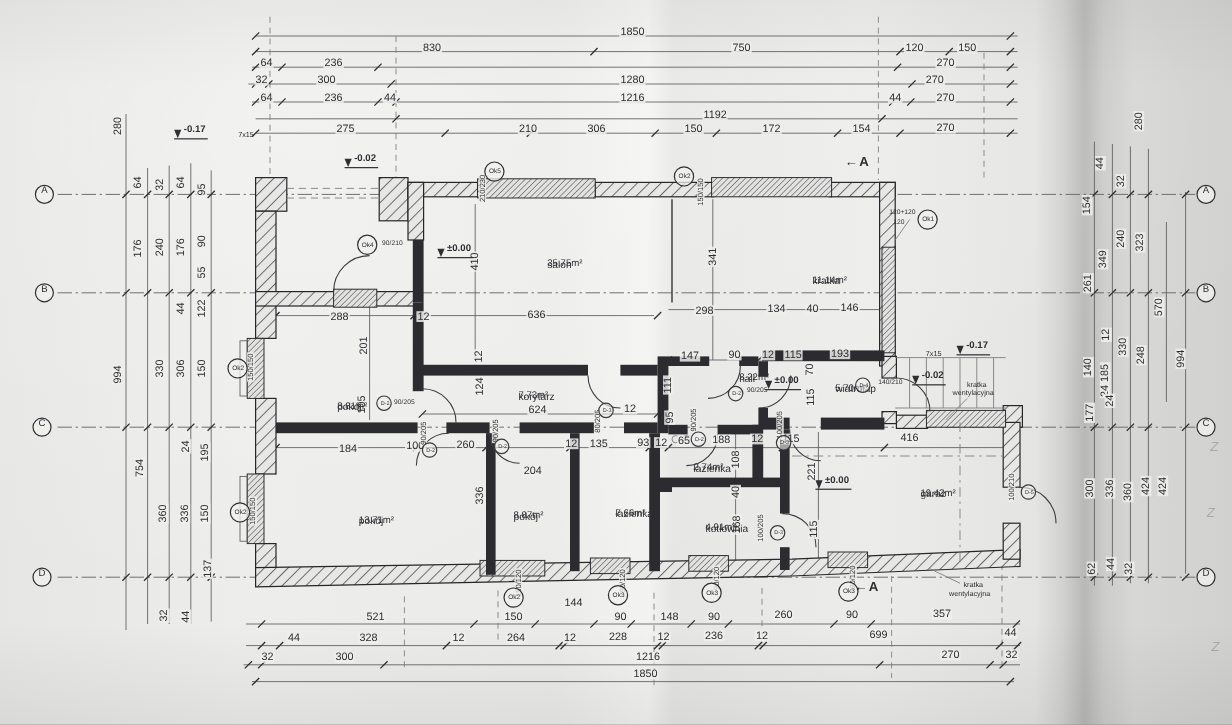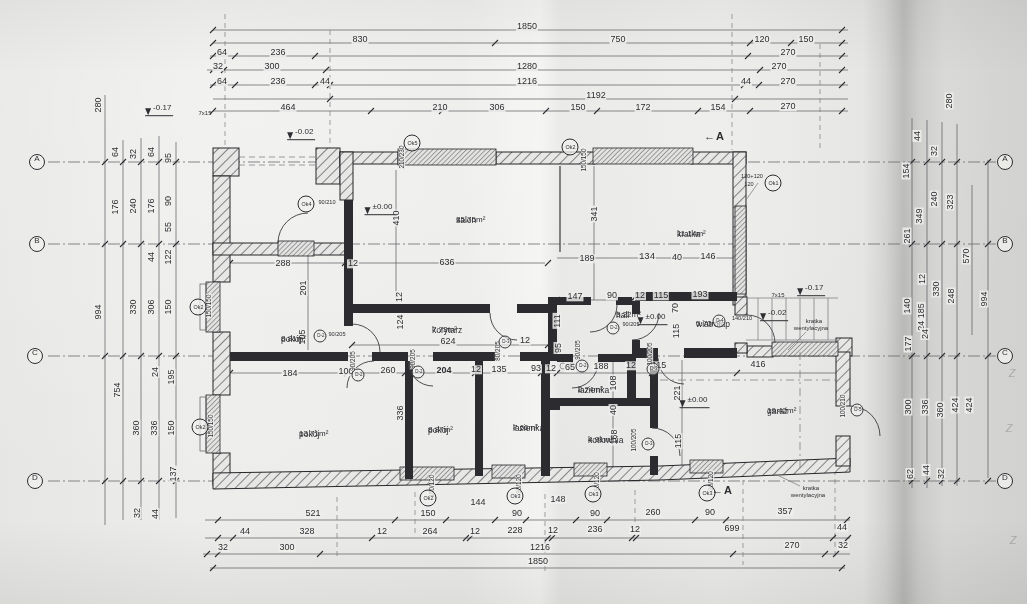--- a/index.html
+++ b/index.html
@@ -22,21 +22,21 @@
   .tiny{font-size:8px;background:none;transform:translate(-50%,-50%) scale(.7);}
   .tr{transform:translate(-50%,-50%) rotate(-90deg) scale(.7);}
   .an{font-size:8px;background:none;transform:translate(-50%,-50%) scale(.75);}
   .room{font-size:8.5px;text-align:center;transform:translate(-50%,-50%);line-height:1.2;background:none;color:#3a3a3e;}
   .room .ra{font-size:8px;}
   .gm{width:14px;height:14px;border:1.2px solid #2e2e33;border-radius:50%;font-size:8px;line-height:14px;text-align:center;transform:translate(-50%,-50%);background:rgba(240,240,238,.8);}
   .wm{width:15px;height:15px;border:1.2px solid #2e2e33;border-radius:50%;text-align:center;transform:translate(-50%,-50%);background:rgba(240,240,238,.75);}
   .wm span{display:block;font-size:9px;line-height:15px;transform:scale(.6);}
   .dm{width:11px;height:11px;border:1px solid #3a3a3e;border-radius:50%;text-align:center;transform:translate(-50%,-50%);background:rgba(240,240,238,.6);}
   .dm span{display:block;font-size:9px;line-height:11px;transform:scale(.5);}
-  .lv{font-size:8px;font-weight:normal;border-bottom:1.2px solid #2e2e33;padding:0 2px 0 0;transform:translate(-35%,-65%);background:none;}
+  .lv{font-size:8px;font-weight:bold;border-bottom:1.2px solid #2e2e33;padding:0 2px 0 0;transform:translate(-35%,-65%);background:none;}
   .lv::before{content:'';display:inline-block;width:0;height:0;border-left:3px solid transparent;border-right:3px solid transparent;border-top:7px solid #2e2e33;margin-right:2px;vertical-align:-5px;}
   .sec{font-size:11px;font-weight:bold;transform:translate(-50%,-50%);background:none;}
   .sec::before{content:'\2190';margin-right:1px;font-weight:normal;}
   .z{font-size:11px;font-style:italic;opacity:.25;transform:translate(-50%,-50%);background:none;}
 </style>
 </head>
 <body>
 
 <div id="photo">
 
@@ -342,59 +342,59 @@
       <div class="dh" style="left: 272px; top: 67px;">300</div>
       <div class="dh" style="left: 527px; top: 67px;">1280</div>
       <div class="dh" style="left: 779px; top: 67px;">270</div>
       <div class="dh" style="left: 222px; top: 82px;">64</div>
       <div class="dh" style="left: 278px; top: 82px;">236</div>
       <div class="dh" style="left: 325px; top: 82px;">44</div>
       <div class="dh" style="left: 527px; top: 82px;">1216</div>
       <div class="dh" style="left: 746px; top: 82px;">44</div>
       <div class="dh" style="left: 788px; top: 82px;">270</div>
       <div class="dh" style="left: 552px; top: 96px; margin-left: 44px;">1192</div>
-      <div class="dh" style="left: 288px; top: 108px;">464</div>
+      <div class="dh" style="left: 288px; top: 108px;">275</div>
       <div class="dh" style="left: 440px; top: 108px;">210</div>
       <div class="dh" style="left: 497px; top: 108px;">306</div>
       <div class="dh" style="left: 578px; top: 108px;">150</div>
       <div class="dh" style="left: 643px; top: 108px;">172</div>
       <div class="dh" style="left: 718px; top: 108px;">154</div>
       <div class="dh" style="left: 788px; top: 107px;">270</div>
       <div class="dh" style="left: 283px; top: 264px;">288</div>
       <div class="dh" style="left: 353px; top: 264px;">12</div>
       <div class="dh" style="left: 447px; top: 263px;">636</div>
-      <div class="dh" style="left: 587px; top: 259px;">189</div>
-      <div class="dh" style="left: 647px; top: 258px; font-family: Liberation Mono, monospace;">134</div>
+      <div class="dh" style="left: 587px; top: 259px;">298</div>
+      <div class="dh" style="left: 647px; top: 258px;">134</div>
       <div class="dh" style="left: 677px; top: 258px;">40</div>
       <div class="dh" style="left: 708px; top: 257px;">146</div>
       <div class="dh" style="left: 575px; top: 297px;">147</div>
       <div class="dh" style="left: 612px; top: 296px;">90</div>
       <div class="dh" style="left: 640px; top: 296px;">12</div>
       <div class="dh" style="left: 661px; top: 296px;">115</div>
       <div class="dh" style="left: 700px; top: 295px;">193</div>
       <div class="dh" style="left: 448px; top: 342px;">624</div>
       <div class="dh" style="left: 525px; top: 341px;">12</div>
       <div class="dh" style="left: 290px; top: 374px;">184</div>
       <div class="dh" style="left: 346px; top: 372px;">100</div>
       <div class="dh" style="left: 388px; top: 371px;">260</div>
-      <div class="dh" style="left: 444px; top: 371px; font-weight: bold;">204</div>
+      <div class="dh" style="left: 444px; top: 393px;">204</div>
       <div class="dh" style="left: 476px; top: 370px;">12</div>
       <div class="dh" style="left: 499px; top: 370px;">135</div>
       <div class="dh" style="left: 536px; top: 369px;">93</div>
       <div class="dh" style="left: 551px; top: 369px;">12</div>
       <div class="dh" style="left: 570px; top: 368px;">65</div>
       <div class="dh" style="left: 601px; top: 367px;">188</div>
       <div class="dh" style="left: 631px; top: 366px;">12</div>
       <div class="dh" style="left: 659px; top: 366px;">115</div>
       <div class="dh" style="left: 758px; top: 365px;">416</div>
       <div class="dh" style="left: 313px; top: 514px;">521</div>
       <div class="dh" style="left: 428px; top: 514px;">150</div>
       <div class="dh" style="left: 478px; top: 503px;">144</div>
       <div class="dh" style="left: 517px; top: 514px;">90</div>
-      <div class="dh" style="left: 558px; top: 500px;">148</div>
+      <div class="dh" style="left: 558px; top: 514px;">148</div>
       <div class="dh" style="left: 595px; top: 514px;">90</div>
       <div class="dh" style="left: 653px; top: 513px;">260</div>
       <div class="dh" style="left: 710px; top: 513px;">90</div>
       <div class="dh" style="left: 785px; top: 512px;">357</div>
       <div class="dh" style="left: 245px; top: 532px;">44</div>
       <div class="dh" style="left: 307px; top: 532px;">328</div>
       <div class="dh" style="left: 382px; top: 532px;">12</div>
       <div class="dh" style="left: 430px; top: 532px;">264</div>
       <div class="dh" style="left: 475px; top: 532px;">12</div>
       <div class="dh" style="left: 515px; top: 531px;">228</div>

